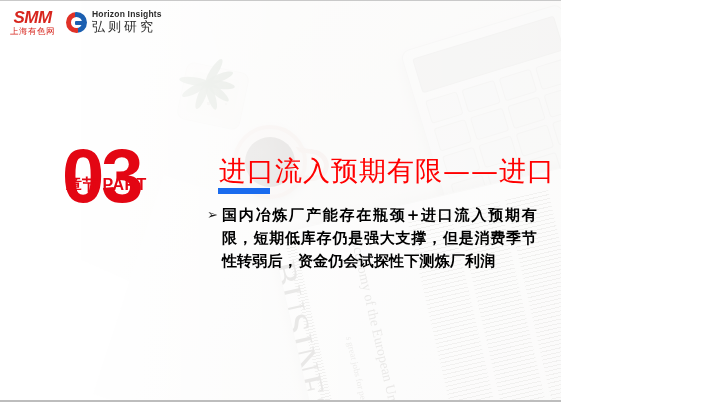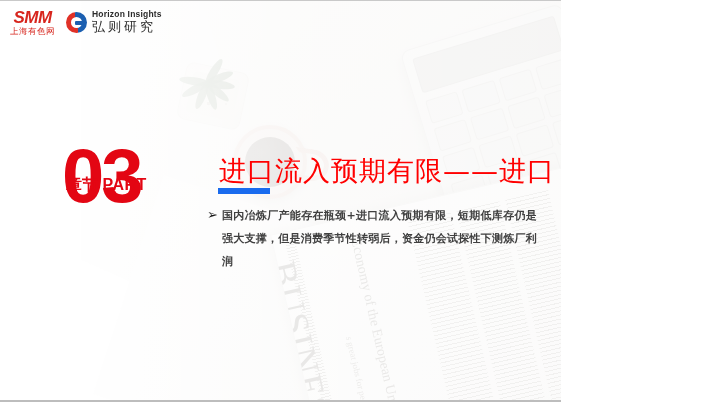--- a/index.html
+++ b/index.html
@@ -326,23 +326,23 @@
   }
   .bullet-arrow {
     font-size: 13px;
     color: #1a1a1a;
     line-height: 22px;
     flex: 0 0 auto;
   }
   .bullet-text {
     font-family: "DejaVu Serif", serif;
     font-weight: bold;
-    font-size: 11px;
+    font-size: 15px;
     line-height: 23px;
-    color: #404040;
+    color: #000000;
     letter-spacing: 0.2px;
     text-align: justify;
   }
 </style>
 </head>
 <body>
 
 <div class="slide">
 
   <div class="bg-photo">

